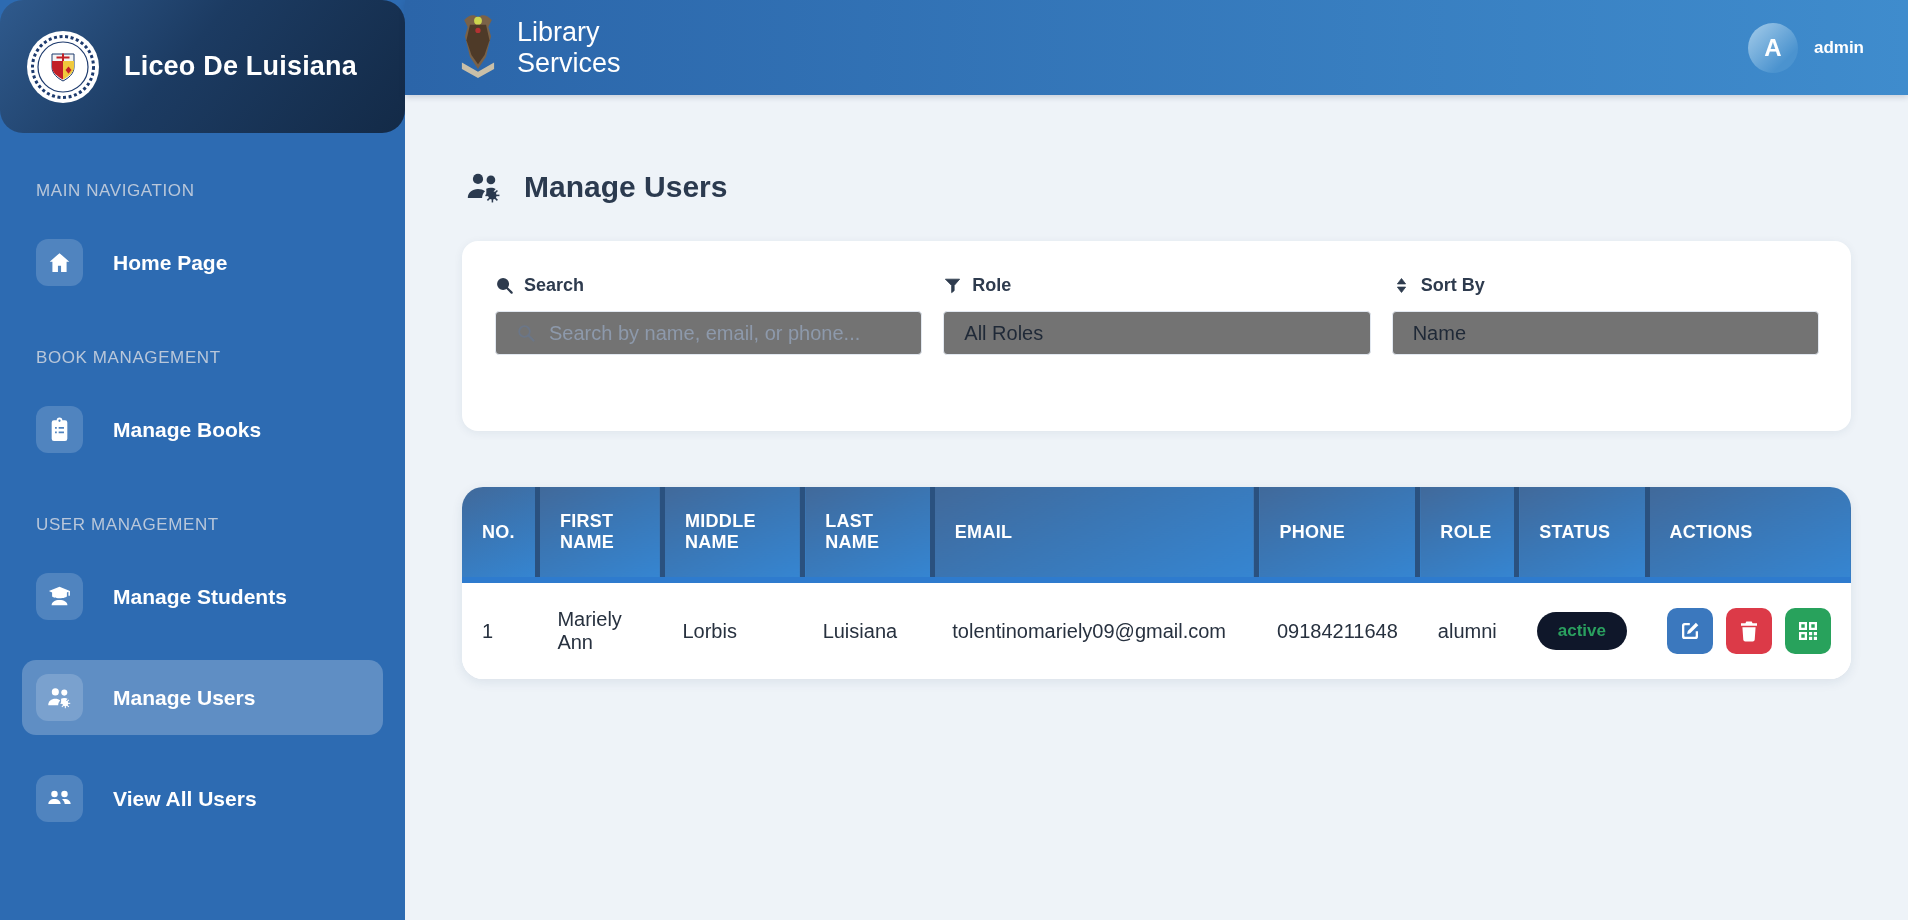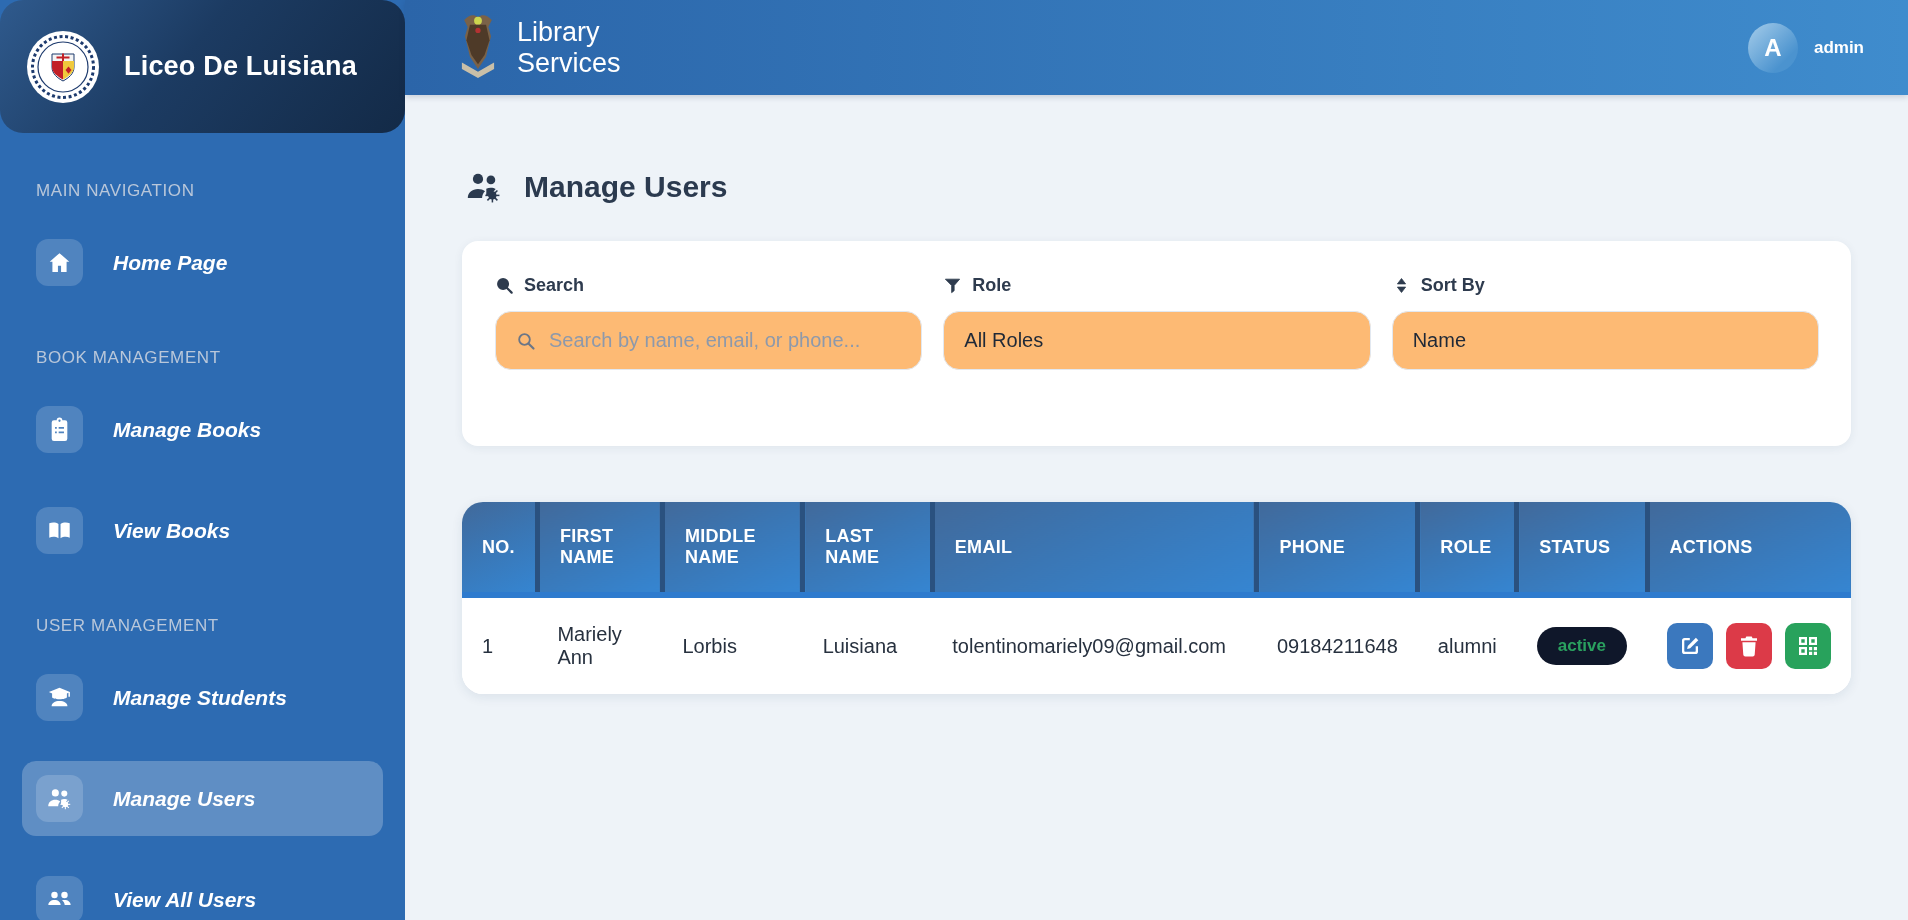--- a/index.html
+++ b/index.html
@@ -14,21 +14,21 @@
   .brand { font-size:27px; font-weight:700; letter-spacing:.2px; }
   .nav { padding:0 22px; }
   .section-label { color:#b9c7da; font-size:17px; letter-spacing:.6px; margin:48px 0 24px 14px; }
   .section-label.first { }
   .nav-item { display:flex; align-items:center; gap:30px; padding:14px 14px; border-radius:14px;
     margin-bottom:26px; cursor:pointer; text-decoration:none; color:#fff; }
   .nav-item.active { background:rgba(255,255,255,.24); }
   .chip { width:47px; height:47px; flex:0 0 47px; border-radius:12px; background:rgba(255,255,255,.17);
     display:grid; place-items:center; }
   .chip svg { width:25px; height:25px; fill:#fff; }
-  .nav-label { font-size:21px; font-weight:700;font-style:italic; }
+  .nav-label { font-size:21px; font-weight:700; }
 
   
   .main { flex:1; display:flex; flex-direction:column; height:920px; }
   .topbar { height:95px; flex:0 0 95px; background:linear-gradient(90deg,#2b65a9 0%,#3f8ccd 100%);
     display:flex; align-items:center; padding:0 44px 0 50px; color:#fff;
     box-shadow:0 2px 6px rgba(20,40,80,.18); }
   .crest { width:46px; height:72px; }
   .app-title { margin-left:16px; font-size:27px; font-weight:400; line-height:31px; }
   .topbar-user { margin-left:auto; display:flex; align-items:center; gap:16px; cursor:pointer; }
   .avatar { width:50px; height:50px; border-radius:50%; background:linear-gradient(135deg,#a6cdea 0%,#4b93cf 75%);
@@ -42,21 +42,21 @@
   .page-title-row svg { width:44px; height:36px; fill:#2b3a4f; }
   .page-title-row h1 { font-size:30px; font-weight:700; }
 
   
   .filter-card { margin-top:36px; background:#fff; border-radius:16px;
     padding:34px 32px 76px 33px; display:grid; grid-template-columns:1fr 1fr 1fr; gap:21px;
     box-shadow:0 2px 10px rgba(25,50,90,.07); }
   .filter-label { display:flex; align-items:center; gap:10px; font-size:18px; font-weight:700;
     color:#2e3b4e; margin-bottom:15px; }
   .filter-label svg { width:19px; height:19px; fill:#2e3b4e; stroke:#2e3b4e; }
-  .field { height:59px; background:#fdba74; border:1px solid #e2e8f0; border-radius:16px;
+  .field { height:44px; background:#737373; border:1px solid #e2e8f0; border-radius:4px;
     display:flex; align-items:center; padding:0 20px; font-size:20px; color:#1f2937; }
   .field svg { width:20px; height:20px; stroke:#6b7687; fill:none; margin-right:13px; flex:0 0 20px; }
   .field input { border:none; outline:none; background:transparent; flex:1; font-size:20px;
     font-family:"Liberation Sans", sans-serif; color:#1f2937; }
   .field input::placeholder { color:#8d99ab; }
   .select-field { cursor:pointer; }
 
   
   .table-card { margin-top:56px; background:#fff; border-radius:21px; overflow:hidden;
     box-shadow:0 3px 12px rgba(25,50,90,.09); }
@@ -114,28 +114,20 @@
 
     <a class="nav-item">
       <span class="chip">
         <svg viewBox="0 0 24 24">
             <path fill-rule="evenodd" d="M9.3 3.1a2.7 2.7 0 0 1 5.4 0h2.6A2.2 2.2 0 0 1 19.5 5.3V20.8A2.2 2.2 0 0 1 17.3 23H6.7a2.2 2.2 0 0 1-2.2-2.2V5.3a2.2 2.2 0 0 1 2.2-2.2zM12 2.5a1.1 1.1 0 1 0 0 2.2 1.1 1.1 0 0 0 0-2.2zM7.7 9.6h1.7v1.7H7.7zm3.5 0h5.1v1.7h-5.1zm-3.5 4.2h1.7v1.7H7.7zm3.5 0h5.1v1.7h-5.1z"></path>
           </svg>
       </span>
       <span class="nav-label">Manage Books</span>
     </a>
 
-    <a class="nav-item">
-      <span class="chip">
-        <svg viewBox="0 0 24 24">
-            <path d="M2.2 5.1C4.9 3.9 8.5 4 11 5.7v13.8C8.5 17.8 4.9 17.7 2.2 18.9zM21.8 5.1C19.1 3.9 15.5 4 13 5.7v13.8c2.5-1.7 6.1-1.8 8.8-.6z"></path>
-          </svg>
-      </span>
-      <span class="nav-label">View Books</span>
-    </a>
 
     <div class="section-label">USER MANAGEMENT</div>
 
     <a class="nav-item">
       <span class="chip">
         <svg viewBox="0 0 24 24">
             <path d="M12 2.6 1.8 6.8l3.1 1.3v3.6c0 .8 3.2 2 7.1 2s7.1-1.2 7.1-2V8.1l1.5-.6v3.8H22V6.8z"></path>
             <path d="M12 15.4c-4.4 0-7.6 2-7.6 5h15.2c0-3-3.2-5-7.6-5z"></path>
           </svg>
       </span>

